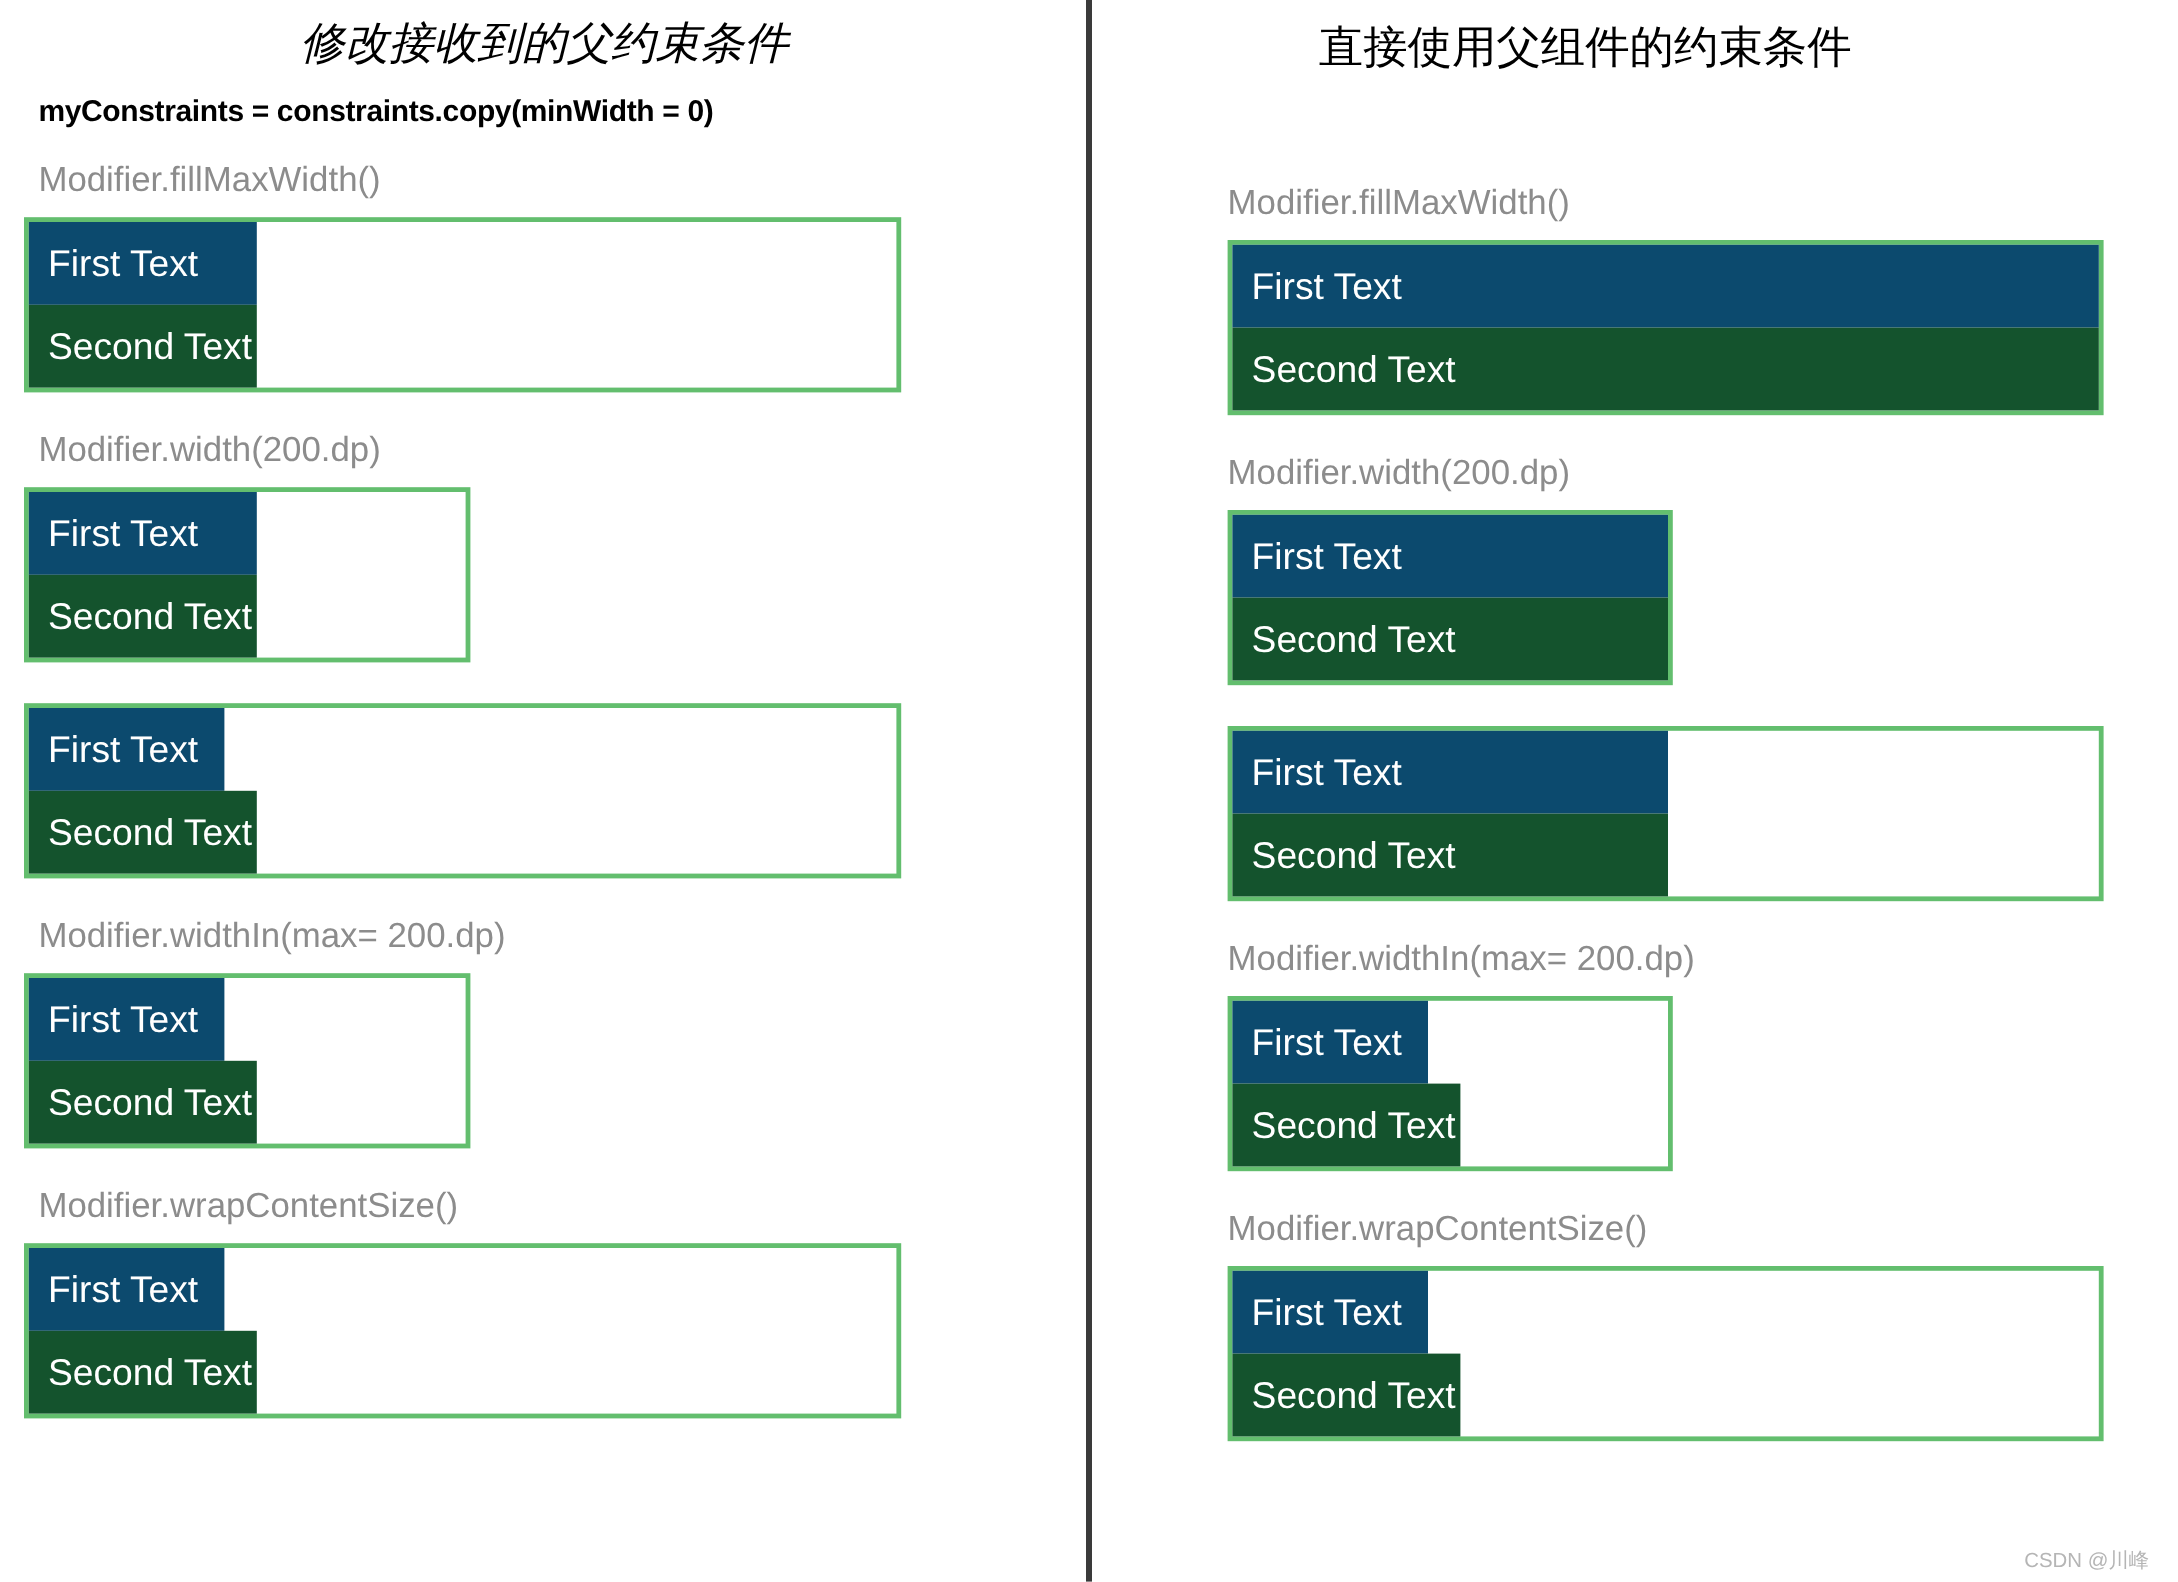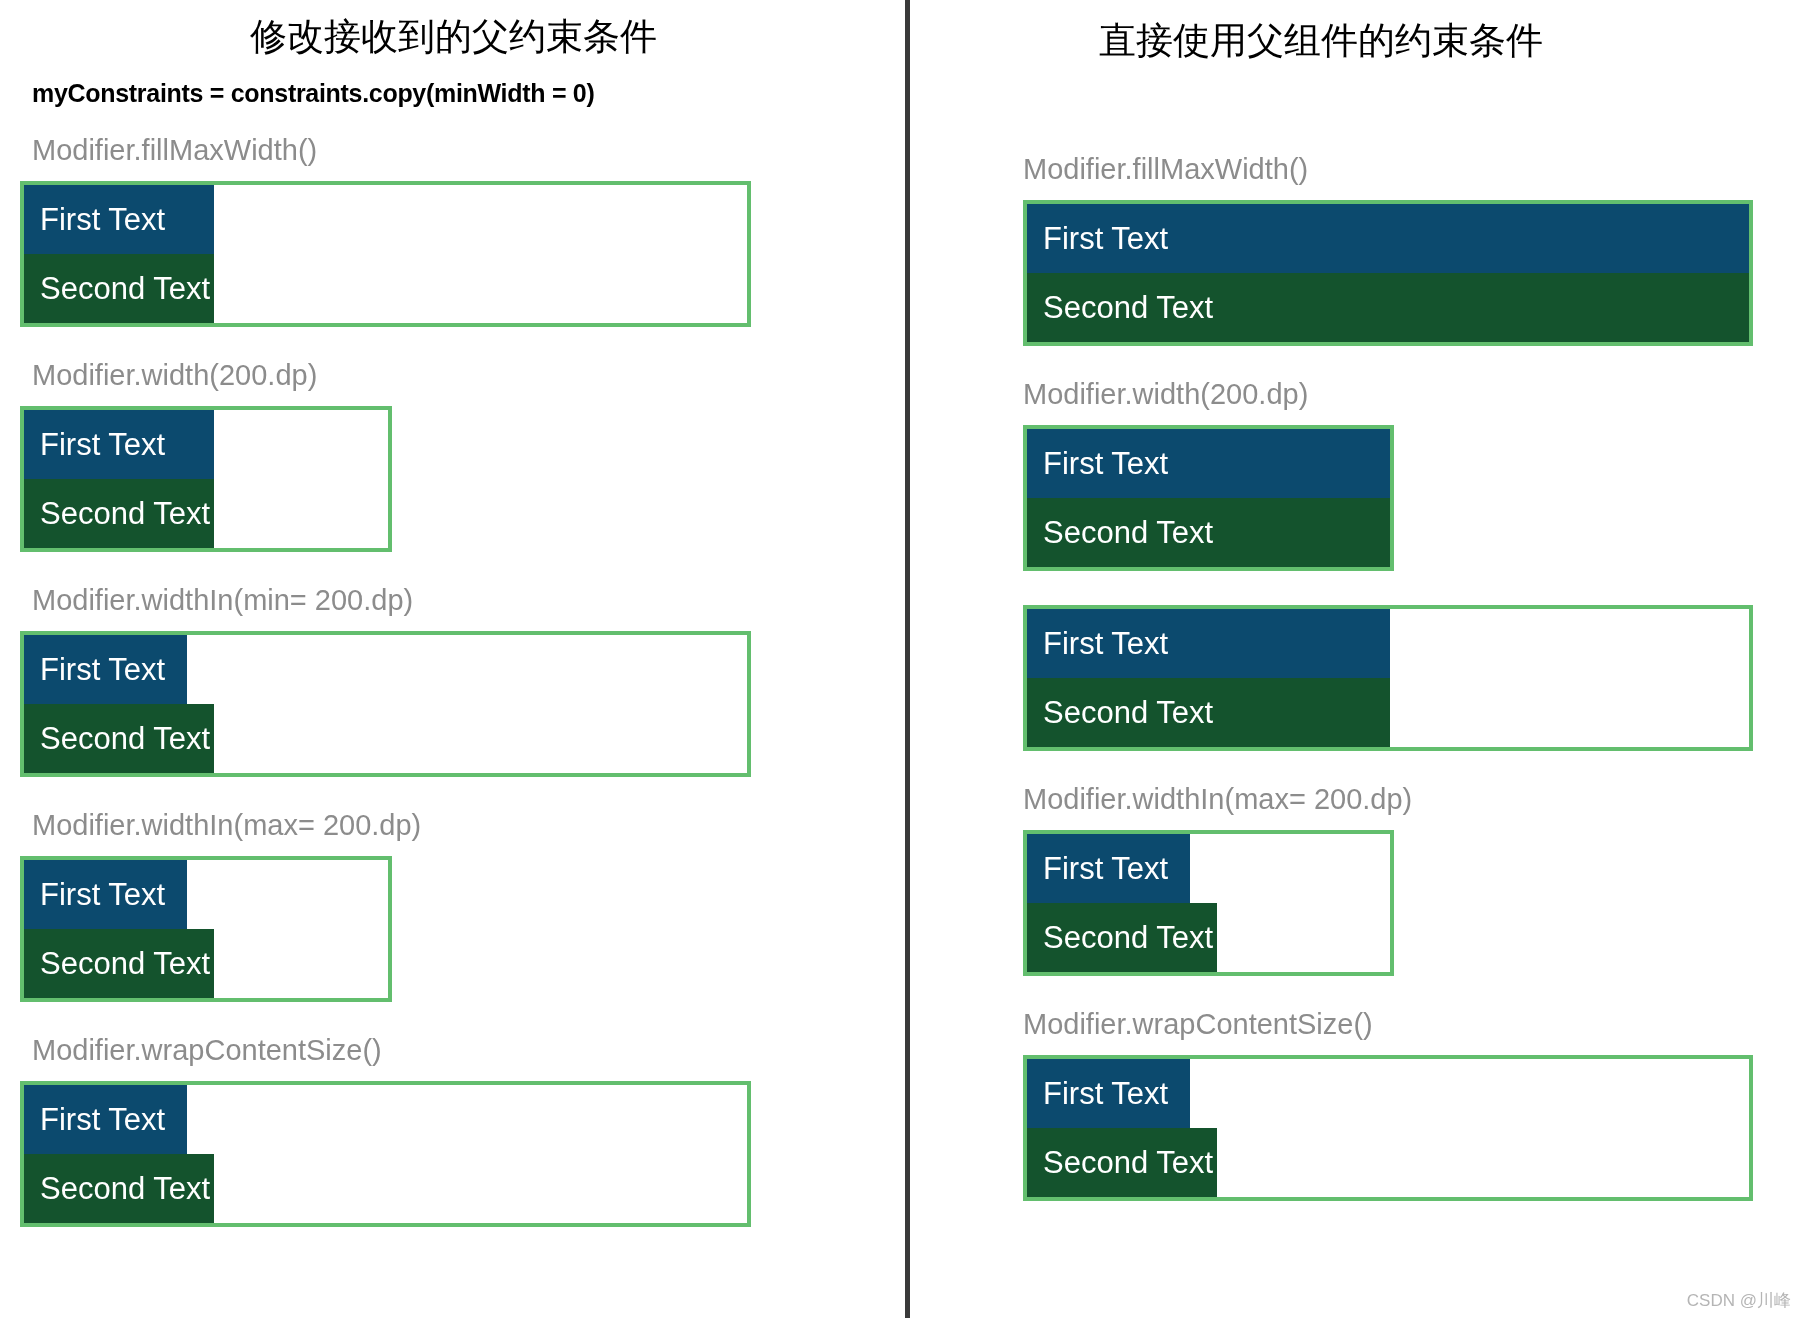--- a/index.html
+++ b/index.html
@@ -43,21 +43,21 @@
 
   
   .panel-title {
     font-size: 37px;
     color: #000000;
     font-family: "Liberation Serif", serif;
     text-align: center;
     line-height: 1;
     white-space: nowrap;
   }
-  .panel-left .panel-title  { margin: 18px 0 0 0; padding-left: 0; }
+  .panel-left .panel-title  { margin: 18px 0 0 0; padding-left: 0; font-style: italic; }
   .panel-right .panel-title { margin: 22px 0 0 0; padding-left: 0; }
 
   .panel-subtitle {
     font-size: 25px;
     font-weight: bold;
     color: #000000;
     margin: 26px 0 0 12px;
     line-height: 1;
     letter-spacing: -0.3px;
     white-space: nowrap;
@@ -134,21 +134,20 @@
           <div class="green-box" style="width: 372px;">
             <div class="bar bar-first" style="width: 190px;">
               <span>First Text</span>
             </div>
             <div class="bar bar-second" style="width: 190px;">
               <span>Second Text</span>
             </div>
           </div>
         </div>
         <div class="row" style="margin-top: 34px;">
-          <div class="row-caption">Modifier.widthIn(min= 200.dp)</div>
           <div class="green-box" style="width: 731px;">
             <div class="bar bar-first" style="width: 163px;">
               <span>First Text</span>
             </div>
             <div class="bar bar-second" style="width: 190px;">
               <span>Second Text</span>
             </div>
           </div>
         </div>
         <div class="row" style="margin-top: 34px;">

